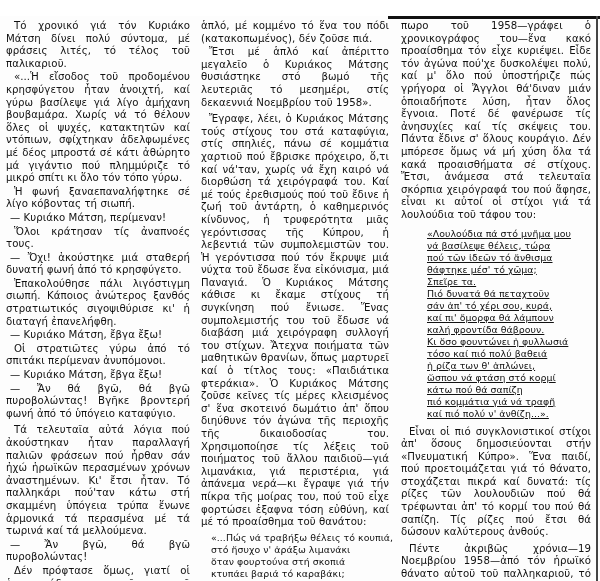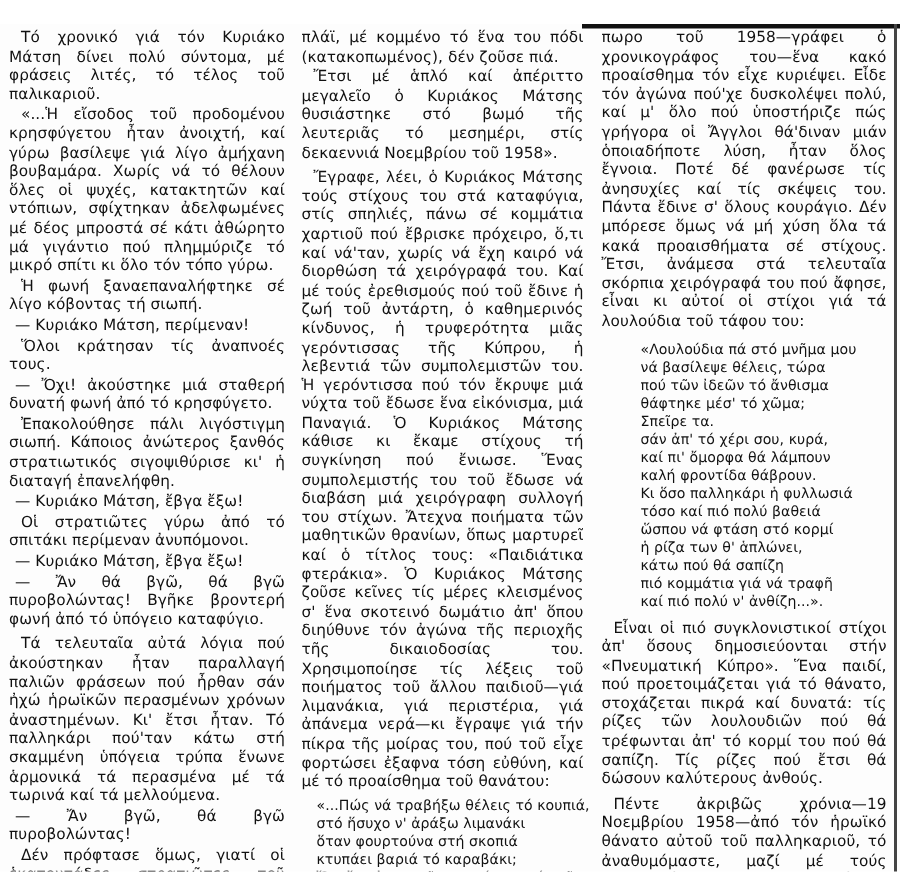--- a/index.html
+++ b/index.html
@@ -19,21 +19,21 @@
   .col2 { left: 201px; width: 188px; }
   .col3 { left: 401px; width: 190px; }
   .top-rule { position: absolute; left: 388px; top: 0; width: 212px; height: 3px; background: #111; }
   .right-rule { position: absolute; left: 596px; top: 0; width: 2px; height: 581px; background: #444; }
   p { margin: 0 0 1px 0; text-indent: 8px; }
   p.noind { text-indent: 0; }
   p.dialog { text-indent: 4px; }
   p.gap { margin-top: 4px; }
   .poem { margin: 3px 0 3px 0; padding-left: 10px; font-size: 9.4px; line-height: 12px; }
   .poem div { text-indent: 0; white-space: nowrap; }
-  .poem2 { padding-left: 26px; margin-top: 6px; margin-bottom: 6px; }
+  .poem2 { padding-left: 26px; margin-top: 6px; margin-bottom: 6px; text-decoration: underline; }
 </style>
 </head>
 <body>
 
 <div class="page">
   <div class="top-rule"></div>
   <div class="right-rule"></div>
 
   <div class="col col1">
     <p>Τό χρονικό γιά τόν Κυριάκο Μάτση δίνει πολύ σύντομα, μέ φράσεις λιτές, τό τέλος τοῦ παλικαριοῦ.</p>
@@ -46,21 +46,21 @@
     <p class="dialog">— Κυριάκο Μάτση, ἔβγα ἔξω!</p>
     <p>Οἱ στρατιῶτες γύρω ἀπό τό σπιτάκι περίμεναν ἀνυπόμονοι.</p>
     <p class="dialog">— Κυριάκο Μάτση, ἔβγα ἔξω!</p>
     <p class="dialog">— Ἄν θά βγῶ, θά βγῶ πυροβολώντας! Βγῆκε βροντερή φωνή ἀπό τό ὑπόγειο καταφύγιο.</p>
     <p class="gap">Τά τελευταῖα αὐτά λόγια πού ἀκούστηκαν ἦταν παραλλαγή παλιῶν φράσεων πού ἦρθαν σάν ἠχώ ἡρωϊκῶν περασμένων χρόνων ἀναστημένων. Κι' ἔτσι ἦταν. Τό παλληκάρι πού'ταν κάτω στή σκαμμένη ὑπόγεια τρύπα ἕνωνε ἁρμονικά τά περασμένα μέ τά τωρινά καί τά μελλούμενα.</p>
     <p class="dialog">— Ἄν βγῶ, θά βγῶ πυροβολώντας!</p>
     <p>Δέν πρόφτασε ὅμως, γιατί οἱ ἑκατοντάδες στρατιῶτες τοῦ ἐχθροῦ δείλιασαν καί ἀπόφυγαν τή μάχη μέ τόν μοναδικό ἀντάρτη, βρίσκοντας πιό εὔκολο καί ἀκίνδυνο νά ρίξουν ἀπάνω του δυό χειροβομβίδες στό ἄνοιγμα τοῦ κρησφύγετου. Σάν τόλμησαν νά πλησιάσουν καί νά κοιτάξουν κάτω, ὁ ἀντάρτης γερμένος στά</p>
   </div>
 
   <div class="col col2">
-    <p class="noind">πλάϊ, μέ κομμένο τό ἕνα του πόδι (κατακοπωμένος), δέν ζοῦσε πιά.</p>
+    <p class="noind">ἁπλό, μέ κομμένο τό ἕνα του πόδι (κατακοπωμένος), δέν ζοῦσε πιά.</p>
     <p>Ἔτσι μέ ἁπλό καί ἀπέριττο μεγαλεῖο ὁ Κυριάκος Μάτσης θυσιάστηκε στό βωμό τῆς λευτεριᾶς τό μεσημέρι, στίς δεκαεννιά Νοεμβρίου τοῦ 1958».</p>
     <p class="gap">Ἔγραφε, λέει, ὁ Κυριάκος Μάτσης τούς στίχους του στά καταφύγια, στίς σπηλιές, πάνω σέ κομμάτια χαρτιοῦ πού ἔβρισκε πρόχειρο, ὅ,τι καί νά'ταν, χωρίς νά ἔχη καιρό νά διορθώση τά χειρόγραφά του. Καί μέ τούς ἐρεθισμούς πού τοῦ ἔδινε ἡ ζωή τοῦ ἀντάρτη, ὁ καθημερινός κίνδυνος, ἡ τρυφερότητα μιᾶς γερόντισσας τῆς Κύπρου, ἡ λεβεντιά τῶν συμπολεμιστῶν του. Ἡ γερόντισσα πού τόν ἔκρυψε μιά νύχτα τοῦ ἔδωσε ἕνα εἰκόνισμα, μιά Παναγιά. Ὁ Κυριάκος Μάτσης κάθισε κι ἔκαμε στίχους τή συγκίνηση πού ἔνιωσε. Ἕνας συμπολεμιστής του τοῦ ἔδωσε νά διαβάση μιά χειρόγραφη συλλογή του στίχων. Ἄτεχνα ποιήματα τῶν μαθητικῶν θρανίων, ὅπως μαρτυρεῖ καί ὁ τίτλος τους: «Παιδιάτικα φτεράκια». Ὁ Κυριάκος Μάτσης ζοῦσε κεῖνες τίς μέρες κλεισμένος σ' ἕνα σκοτεινό δωμάτιο ἀπ' ὅπου διηύθυνε τόν ἀγώνα τῆς περιοχῆς τῆς δικαιοδοσίας του. Χρησιμοποίησε τίς λέξεις τοῦ ποιήματος τοῦ ἄλλου παιδιοῦ—γιά λιμανάκια, γιά περιστέρια, γιά ἀπάνεμα νερά—κι ἔγραψε γιά τήν πίκρα τῆς μοίρας του, πού τοῦ εἶχε φορτώσει ἐξαφνα τόση εὐθύνη, καί μέ τό προαίσθημα τοῦ θανάτου:</p>
     <div class="poem">
       <div>«...Πώς νά τραβήξω θέλεις τό κουπιά,</div>
       <div>στό ἥσυχο ν' ἀράξω λιμανάκι</div>
       <div>ὅταν φουρτούνα στή σκοπιά</div>
       <div>κτυπάει βαριά τό καραβάκι;</div>
       <div style="white-space:normal;">Ὤ, ἄς ἠμποροῦσα στό χωριό τῶν λογισμῶν</div>
 
     </div>
@@ -68,27 +68,28 @@
   </div>
 
   <div class="col col3">
     <p class="noind">πωρο τοῦ 1958—γράφει ὁ χρονικογράφος του—ἕνα κακό προαίσθημα τόν εἶχε κυριέψει. Εἶδε τόν ἀγώνα πού'χε δυσκολέψει πολύ, καί μ' ὅλο πού ὑποστήριζε πώς γρήγορα οἱ Ἄγγλοι θά'διναν μιάν ὁποιαδήποτε λύση, ἦταν ὅλος ἔγνοια. Ποτέ δέ φανέρωσε τίς ἀνησυχίες καί τίς σκέψεις του. Πάντα ἔδινε σ' ὅλους κουράγιο. Δέν μπόρεσε ὅμως νά μή χύση ὅλα τά κακά προαισθήματα σέ στίχους. Ἔτσι, ἀνάμεσα στά τελευταῖα σκόρπια χειρόγραφά του πού ἄφησε, εἶναι κι αὐτοί οἱ στίχοι γιά τά λουλούδια τοῦ τάφου του:</p>
     <div class="poem poem2">
       <div>«Λουλούδια πά στό μνῆμα μου</div>
       <div>νά βασίλεψε θέλεις, τώρα</div>
       <div>πού τῶν ἰδεῶν τό ἄνθισμα</div>
       <div>θάφτηκε μέσ' τό χῶμα;</div>
       <div>Σπεῖρε τα.</div>
+      <div>Πιό δυνατά θά πεταχτοῦν</div>
       <div>σάν ἀπ' τό χέρι σου, κυρά,</div>
       <div>καί πι' ὄμορφα θά λάμπουν</div>
       <div>καλή φροντίδα θάβρουν.</div>
-      <div>Κι ὅσο παλληκάρι ἡ φυλλωσιά</div>
+      <div>Κι ὅσο φουντώνει ἡ φυλλωσιά</div>
       <div>τόσο καί πιό πολύ βαθειά</div>
+      <div>ἡ ρίζα των θ' ἁπλώνει,</div>
       <div>ὥσπου νά φτάση στό κορμί</div>
-      <div>ἡ ρίζα των θ' ἁπλώνει,</div>
       <div>κάτω πού θά σαπίζη</div>
       <div>πιό κομμάτια γιά νά τραφῆ</div>
       <div>καί πιό πολύ ν' ἀνθίζη...».</div>
     </div>
     <p>Εἶναι οἱ πιό συγκλονιστικοί στίχοι ἀπ' ὅσους δημοσιεύονται στήν «Πνευματική Κύπρο». Ἕνα παιδί, πού προετοιμάζεται γιά τό θάνατο, στοχάζεται πικρά καί δυνατά: τίς ρίζες τῶν λουλουδιῶν πού θά τρέφωνται ἀπ' τό κορμί του πού θά σαπίζη. Τίς ρίζες πού ἔτσι θά δώσουν καλύτερους ἀνθούς.</p>
     <p class="gap">Πέντε ἀκριβῶς χρόνια—19 Νοεμβρίου 1958—ἀπό τόν ἡρωϊκό θάνατο αὐτοῦ τοῦ παλληκαριοῦ, τό ἀναθυμόμαστε, μαζί μέ τούς κρεμασμένους, σκοτωμένους συντρόφους του. Καί μελετοῦμε τά ὄνειρά τους πού φιλαρόησαν.</p>
 
   </div>
 </div>
 

